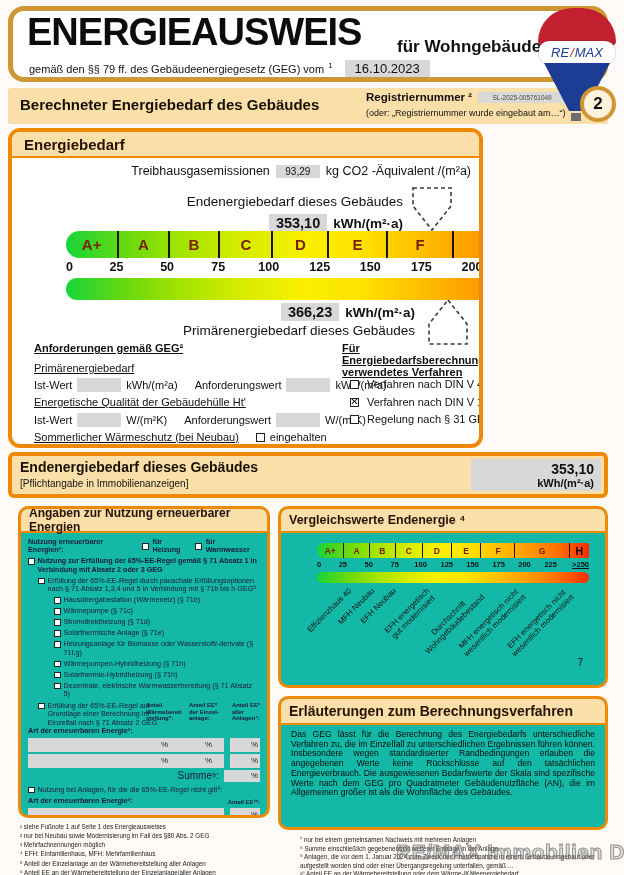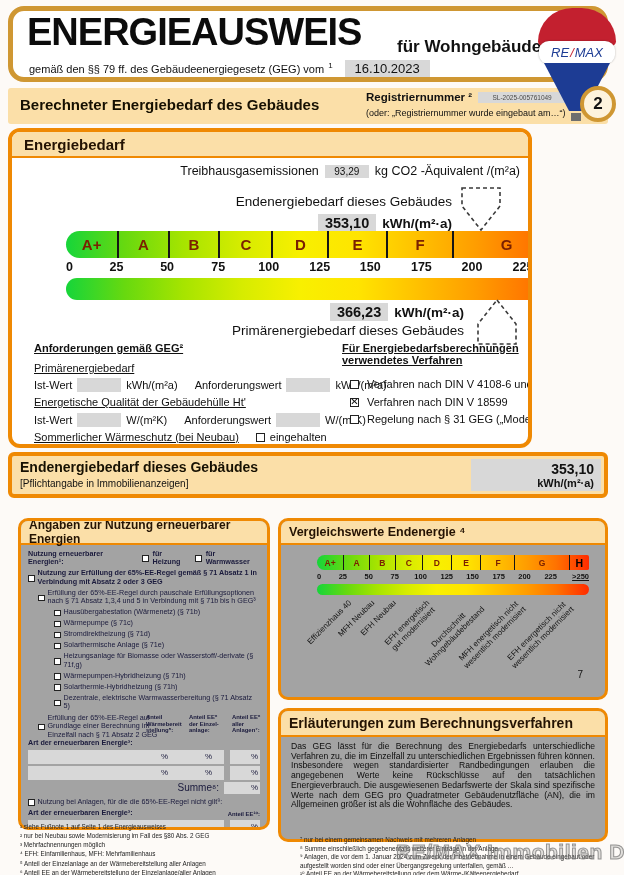--- a/index.html
+++ b/index.html
@@ -38,21 +38,21 @@
   .reg-line1 { position:absolute; left:358px; top:3px; display:flex; align-items:center; gap:6px; }
   .reg-label { font-size:11.5px; font-weight:bold; }
   .reg-box { font-size:6.5px; color:#4a4a4a; padding:2px 4px; min-width:88px; }
   .reg-line2 { position:absolute; left:358px; top:20px; font-size:9px; }
   .page-circle { position:absolute; left:580px; top:86px; width:36px; height:36px; border-radius:50%;
                  border:4px solid #cf9733; background:#fdf3dd; display:flex; align-items:center;
                  justify-content:center; font-size:17px; font-weight:bold; z-index:40; }
 
   
   .obox { position:absolute; background:#fff; border:4px solid #ef8903; border-radius:12px; overflow:hidden; }
-  .main-box { left:8px; top:128px; width:524px; height:320px; }
+  .main-box { left:8px; top:128px; width:475px; height:320px; }
   .box-titlebar { background:#fbdfa8; border-bottom:2px solid #ef8903; font-weight:bold; color:#241303;
                   display:flex; align-items:center; padding:0 12px; height:26px; font-size:15px; }
 
   .ghg-line { position:absolute; right:8px; top:32px; display:flex; align-items:center; gap:6px; font-size:12.5px; }
   .ghg-box { font-size:10px; padding:1px 6px; min-width:44px; }
   .end-label-line { position:absolute; right:76px; top:62px; font-size:13.5px; }
   .end-value-line { position:absolute; right:76px; top:82px; display:flex; align-items:center; gap:6px; }
   .big-val { font-size:14.5px; font-weight:bold; padding:1px 7px; }
   .unit-b { font-size:13.5px; font-weight:bold; }
   .ptr { position:absolute; }
@@ -90,26 +90,26 @@
   .endband { position:absolute; left:8px; top:452px; width:600px; height:46px; background:#fbdfa8;
              border:4px solid #ef8903; border-radius:6px; }
   .eb-title { position:absolute; left:8px; top:3px; font-size:14px; font-weight:bold; color:#161002; }
   .eb-sub { position:absolute; left:8px; top:22px; font-size:10px; }
   .eb-val { position:absolute; right:3px; top:3px; bottom:3px; width:130px; background:#d8d8d8;
             text-align:right; padding:2px 7px; }
   .eb-num { font-size:14px; font-weight:bold; display:block; }
   .eb-unit { font-size:11px; font-weight:bold; display:block; }
 
   
-  .sbox { position:absolute; background:#a3a3a3; border:3px solid #ef8903; border-radius:10px; overflow:hidden;margin-top:12px; }
+  .sbox { position:absolute; background:#14b8a6; border:3px solid #ef8903; border-radius:10px; overflow:hidden; }
   .ren-box { left:18px; top:506px; width:252px; height:312px; }
   .titlebar-s { height:24px; font-size:12px; padding:0 8px; }
   .ren-body { position:absolute; left:3px; top:26px; right:3px; bottom:2px; padding:2px 4px;
               font-size:7.2px; color:#1a1a3c; line-height:1.18; }
-  .rrow { display:flex; gap:3px; align-items:center; margin-top:2.5px; }
+  .rrow { display:flex; gap:3px; align-items:flex-start; margin-top:2.5px; }
   .rrow .cb-s { margin-top:1px; }
   .ind1 { margin-left:10px; } .ind2 { margin-left:26px; }
   .r-line1 { display:flex; gap:4px; align-items:center; margin-top:1px; font-weight:bold; }
   .tblwrap { position:relative; margin-top:3px; height:34px; }
   .thc { position:absolute; top:0; font-size:5.9px; font-weight:bold; line-height:1.15; white-space:pre-line; }
   .thc1 { left:118px; width:42px; } .thc2 { left:161px; width:40px; } .thc3 { left:204px; width:34px; }
   .artlbl { position:absolute; left:0; bottom:0; font-weight:bold; font-size:7.2px; }
   .sub2txt { width:116px; }
   .grow { position:relative; height:14px; margin-top:2px; }
   .gA { position:absolute; left:0; top:0; width:196px; height:100%; background:#d8d8d8; }

